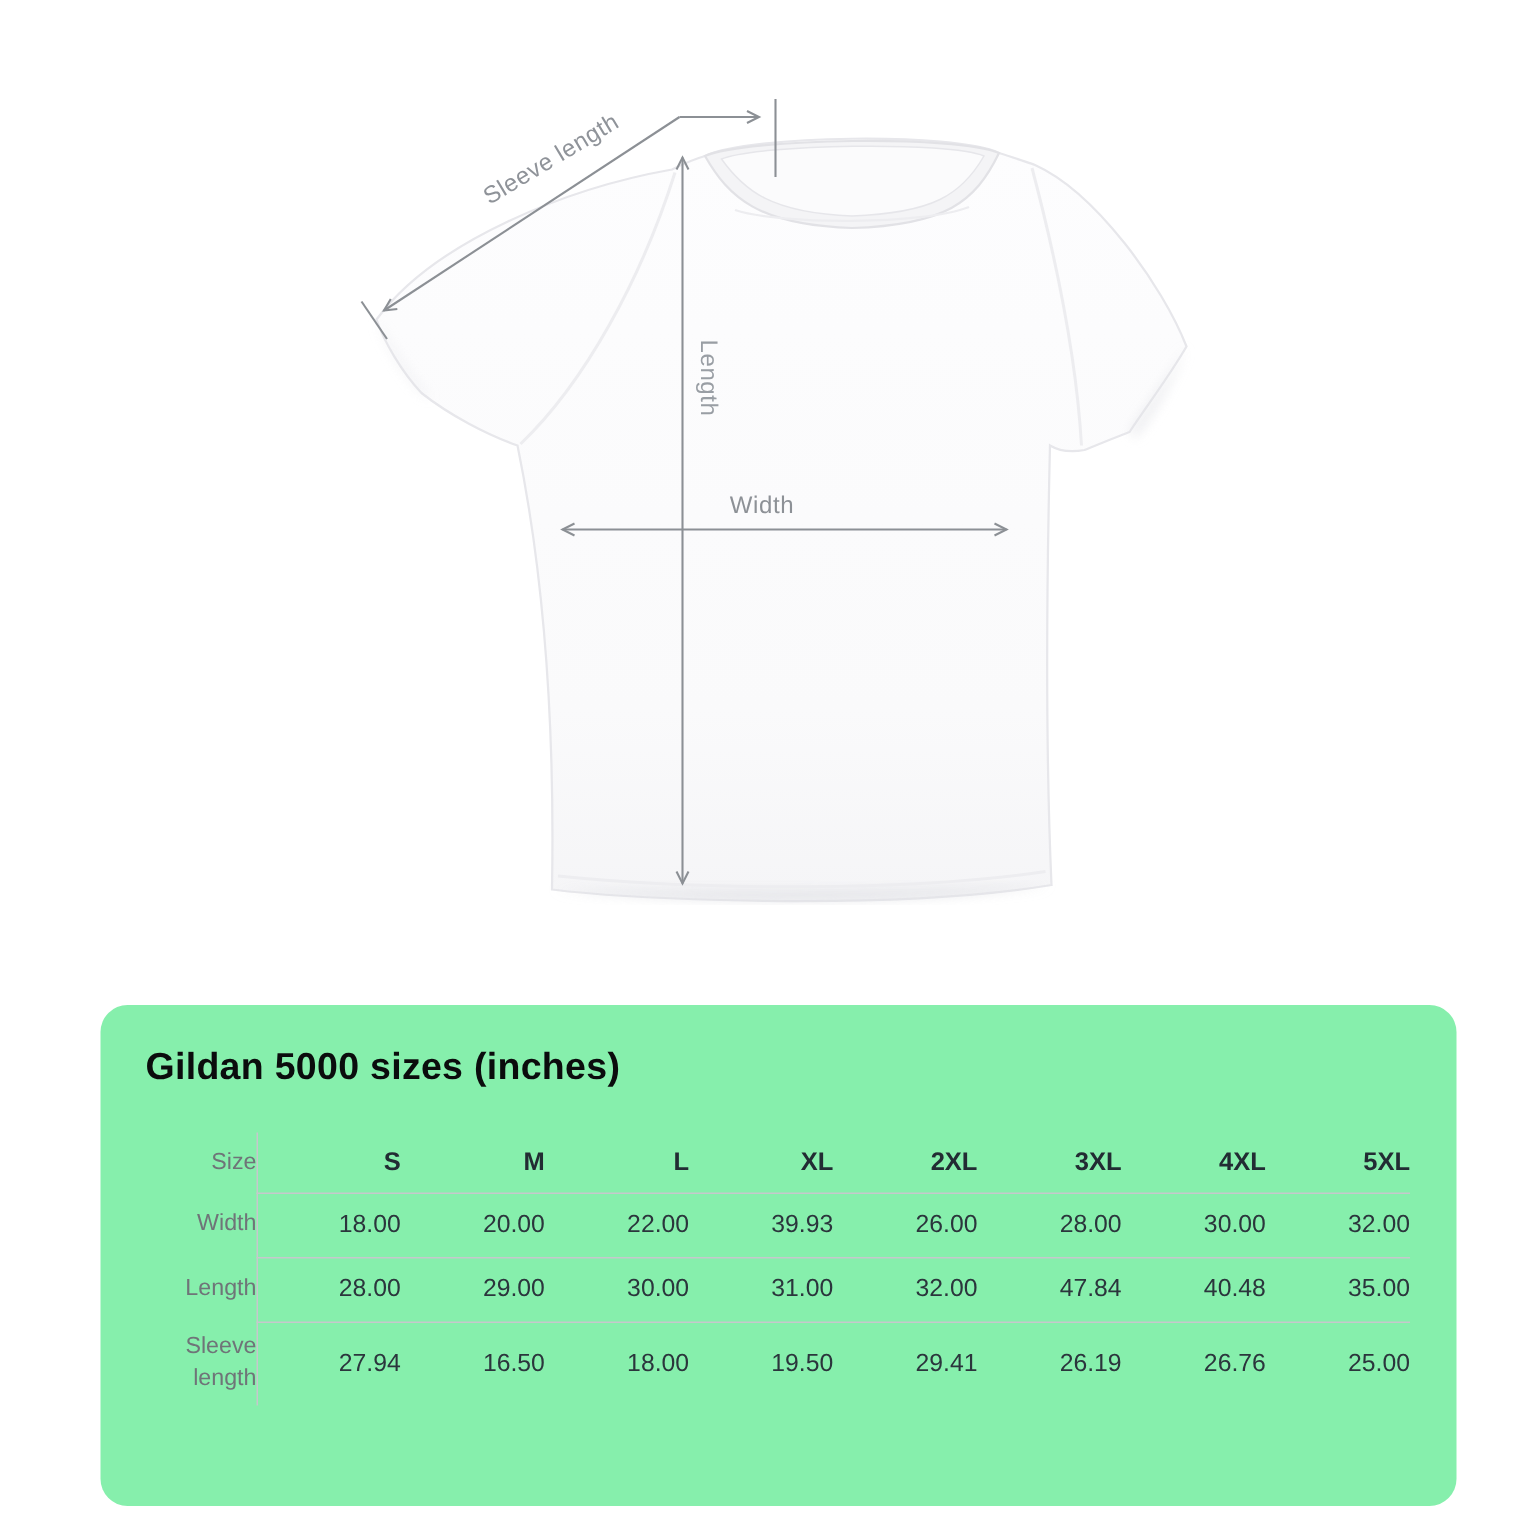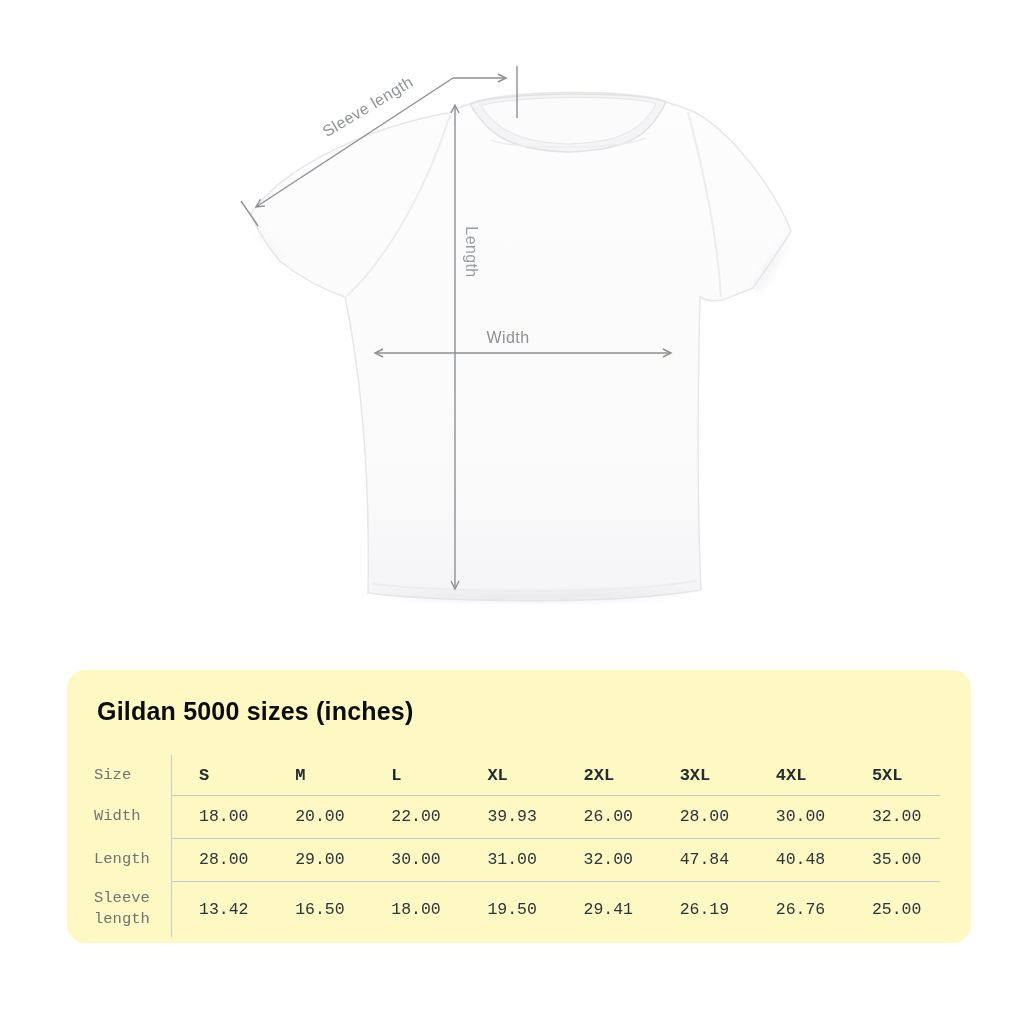--- a/index.html
+++ b/index.html
@@ -12,38 +12,38 @@
   .diagram svg{position:absolute;left:0;top:0;}
   .diag-label{
     position:absolute;color:#8f9399;font-size:16px;white-space:nowrap;
     letter-spacing:.4px;
   }
   .diag-label.sleeve{left:368px;top:107px;transform:translate(-50%,-50%) rotate(-31deg);}
   .diag-label.length{left:471px;top:252px;transform:translate(-50%,-50%) rotate(90deg);color:#999ea4;}
   .diag-label.width{left:508px;top:338px;transform:translate(-50%,-50%);color:#8d9196;}
   
   .card{
-    position:absolute;left:67px;top:670px;width:904px;height:273px;
-    background:#fef9c3;border-radius:18px;
+    position:absolute;left:67px;top:670px;width:904px;height:334px;
+    background:#86efac;border-radius:18px;text-align:right;
   }
   .card-title{
     position:absolute;left:30px;top:27px;margin:0;
     font-size:25px;line-height:28px;font-weight:700;color:#0b0c0d;letter-spacing:.2px;
   }
   .vline{position:absolute;left:104px;top:85px;width:1px;height:182px;background:#c6c8cc;}
   .hline{position:absolute;left:104px;width:769px;height:1px;background:#c6c8cc;}
   .hline.h1{top:125px;}
   .hline.h2{top:168px;}
   .hline.h3{top:211px;}
   .size-grid{
     position:absolute;left:27px;top:85px;width:846px;
     display:grid;grid-template-columns:77px repeat(8,1fr);
     grid-template-rows:40px 43px 43px 56px;align-items:center;
   }
-  .cell{font-size:16.5px;color:#2b353c;padding-left:28px;font-family:Liberation Mono, monospace;}
+  .cell{font-size:16.5px;color:#2b353c;padding-left:28px;}
   .cell.head{font-weight:600;font-size:17px;color:#222c33;}
   .cell.rowlabel{color:#6f7478;font-size:15.5px;line-height:1.35;padding-left:0;}
   
   .nowrap{white-space:nowrap;}
 </style>
 </head>
 <body>
 
 <div class="stage">
 
@@ -149,21 +149,21 @@
       <div class="cell">28.00</div>
       <div class="cell">29.00</div>
       <div class="cell">30.00</div>
       <div class="cell">31.00</div>
       <div class="cell">32.00</div>
       <div class="cell">47.84</div>
       <div class="cell">40.48</div>
       <div class="cell">35.00</div>
 
       <div class="cell rowlabel">Sleeve length</div>
-      <div class="cell">13.42</div>
+      <div class="cell">27.94</div>
       <div class="cell">16.50</div>
       <div class="cell">18.00</div>
       <div class="cell">19.50</div>
       <div class="cell">29.41</div>
       <div class="cell">26.19</div>
       <div class="cell">26.76</div>
       <div class="cell">25.00</div>
     </div>
   </div>
 </div>

